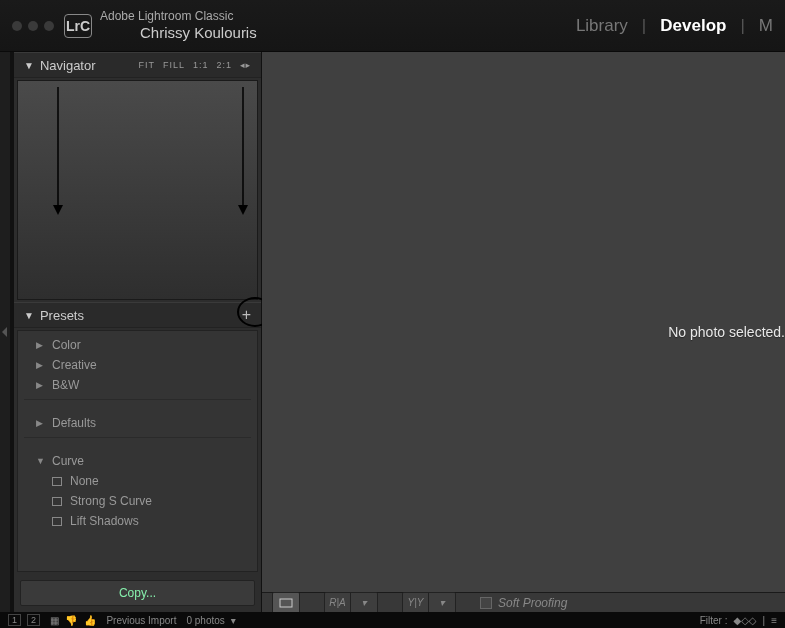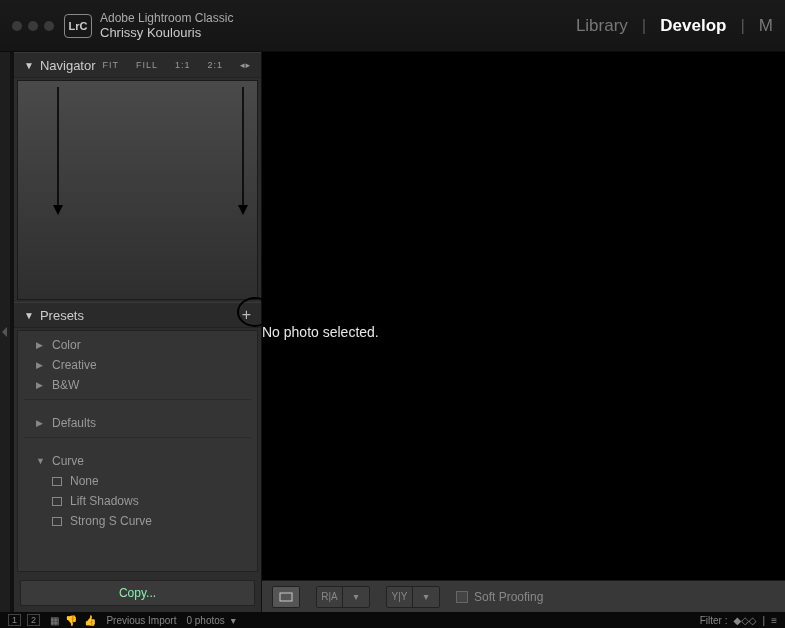--- a/index.html
+++ b/index.html
@@ -2,57 +2,57 @@
 <html><head>
 <meta charset="utf-8">
 <style>
 * { margin:0; padding:0; box-sizing:border-box; font-family:"Helvetica Neue",Arial,sans-serif; }
 body { width:785px; height:628px; background:#1a1a1a; overflow:hidden; position:relative; }
 
 .header { height:52px; background:linear-gradient(#1a1a1a,#151515); display:flex; align-items:center; padding:0 12px; border-bottom:1px solid #0a0a0a; }
 .window-dots { display:flex; gap:6px; margin-right:10px; }
 .window-dots span { width:10px; height:10px; border-radius:50%; }
 .dot-r { background:#3a3a3a; } .dot-y { background:#3a3a3a; } .dot-g { background:#3a3a3a; }
-.lrc-logo { width:28px; height:24px; border:1px solid #888; border-radius:4px; display:flex; align-items:center; justify-content:center; font-size:11px; font-weight:600; color:#ccc; margin-right:8px; }
+.lrc-logo { width:28px; height:24px; border:1px solid #888; border-radius:4px; display:flex; align-items:center; justify-content:center; font-size:14px; font-weight:600; color:#ccc; margin-right:8px; }
 .app-title { color:#aaa; font-size:12px; line-height:1.2; }
-.app-title .user { font-size:13px; color:#ccc; }
+.app-title .user { font-size:15px; color:#ccc;margin-left:40px; }
 .modules { margin-left:auto; display:flex; align-items:center; gap:14px; color:#777; font-size:17px; }
 .modules .sep { color:#555; }
 .modules .active { color:#fff; font-weight:600; }
 
 .main { display:flex; height:560px; }
 .left-panel { width:252px; background:#2d2d2d; display:flex; flex-direction:column; border-right:1px solid #111; border-left:4px solid #111; }
 .left-edge { width:10px; background:#1e1e1e; display:flex; align-items:center; justify-content:center; }
 .left-edge svg { fill:#555; }
 
 .panel-head { height:26px; background:#2a2a2a; display:flex; align-items:center; padding:0 10px; color:#ccc; font-size:13px; border-top:1px solid #3a3a3a; border-bottom:1px solid #222; }
 .panel-head .tri { margin-right:6px; font-size:10px; }
-.nav-zoom { margin-left:auto; font-size:9px; letter-spacing:1px; color:#999; display:flex; gap:17px; align-items:center; }
+.nav-zoom { margin-left:auto; font-size:9px; letter-spacing:1px; color:#999; display:flex; gap:8px; align-items:center; }
 .nav-zoom span { cursor:pointer; }
 
 .navigator-body { height:220px; background:linear-gradient(180deg,#4a4a4a,#2e2e2e); margin:2px 3px; border:1px solid #1a1a1a; position:relative; }
 
 .presets-head { position:relative; }
 .presets-add { margin-left:auto; color:#bbb; font-size:16px; font-weight:300; cursor:pointer; }
 .annot-circle { position:absolute; right:-12px; top:-6px; width:36px; height:30px; border:2px solid #000; border-radius:50%; pointer-events:none; }
 
 .presets-body { flex:1; overflow:auto; background:#343434; margin:2px 3px; border:1px solid #222; padding:4px 0; }
 .preset-item { display:flex; align-items:center; padding:3px 10px 3px 18px; color:#999; font-size:12px; cursor:pointer; }
 .preset-item .tri { font-size:9px; margin-right:6px; color:#888; width:10px; }
 .preset-sub { padding-left:34px;text-align:right; }
 .preset-sub .sq { display:inline-block; width:10px; height:9px; border:1px solid #888; margin-right:8px; }
 .preset-gap { height:10px; border-top:1px solid #2a2a2a; margin:4px 6px; }
 
 .bottom-buttons { display:flex; gap:6px; padding:6px 6px 6px; }
 .bottom-buttons button { flex:1; height:26px; background:#3a3a3a; border:1px solid #222; color:#86efac; font-size:12px; border-radius:2px; cursor:pointer; }
 
-.preview { flex:1; background:#000000; display:flex; align-items:center; justify-content:flex-start; position:relative; }
+.preview { flex:1; background:#404040; display:flex; align-items:center; justify-content:flex-end; position:relative; }
 .preview-msg { color:#e8e8e8; font-size:14px; text-shadow:0 1px 1px rgba(0,0,0,.4); }
 
-.toolbar { position:absolute; bottom:0; left:0; right:0; height:32px; background:#383838; border-top:1px solid #1a1a1a; display:flex; align-items:center; padding:0 10px; gap:16px; }
+.toolbar { position:absolute; bottom:0; left:0; right:0; height:20px; background:#383838; border-top:1px solid #1a1a1a; display:flex; align-items:center; padding:0 10px; gap:24px;font-style:italic; }
 .tb-group { display:flex; border:1px solid #222; border-radius:2px; overflow:hidden; }
 .tb-btn { width:26px; height:20px; background:#3e3e3e; border-right:1px solid #222; display:flex; align-items:center; justify-content:center; font-size:10px; color:#888; cursor:pointer; }
 .tb-btn:last-child { border-right:none; }
 .tb-btn.active { background:#555; color:#ddd; }
 .soft-proof { display:flex; align-items:center; gap:6px; color:#888; font-size:12px; }
 .soft-proof .cb { width:12px; height:12px; border:1px solid #666; background:#444; }
 
 .status { position:absolute; bottom:0; left:0; right:0; height:16px; background:#0a0a0a; color:#888; font-size:10px; display:flex; align-items:center; padding:0 8px; gap:10px; }
 .status .seg { display:flex; align-items:center; gap:6px; }
 .status .right { margin-left:auto; }
@@ -144,25 +144,25 @@
       <div class="preset-item">
           <span class="tri">▼</span>
           <span>Curve</span>
         </div>
       <div class="preset-item preset-sub">
           <span class="sq"></span>
           <span>None</span>
         </div>
       <div class="preset-item preset-sub">
           <span class="sq"></span>
-          <span>Lift Shadows</span>
+          <span>Strong S Curve</span>
         </div>
       <div class="preset-item preset-sub">
           <span class="sq"></span>
-          <span>Strong S Curve</span>
+          <span>Lift Shadows</span>
         </div>
       <div class="preset-item"></div>
 
     </div>
 
     <div class="bottom-buttons">
       <button>Copy...</button>
     </div>
   </div>
 

